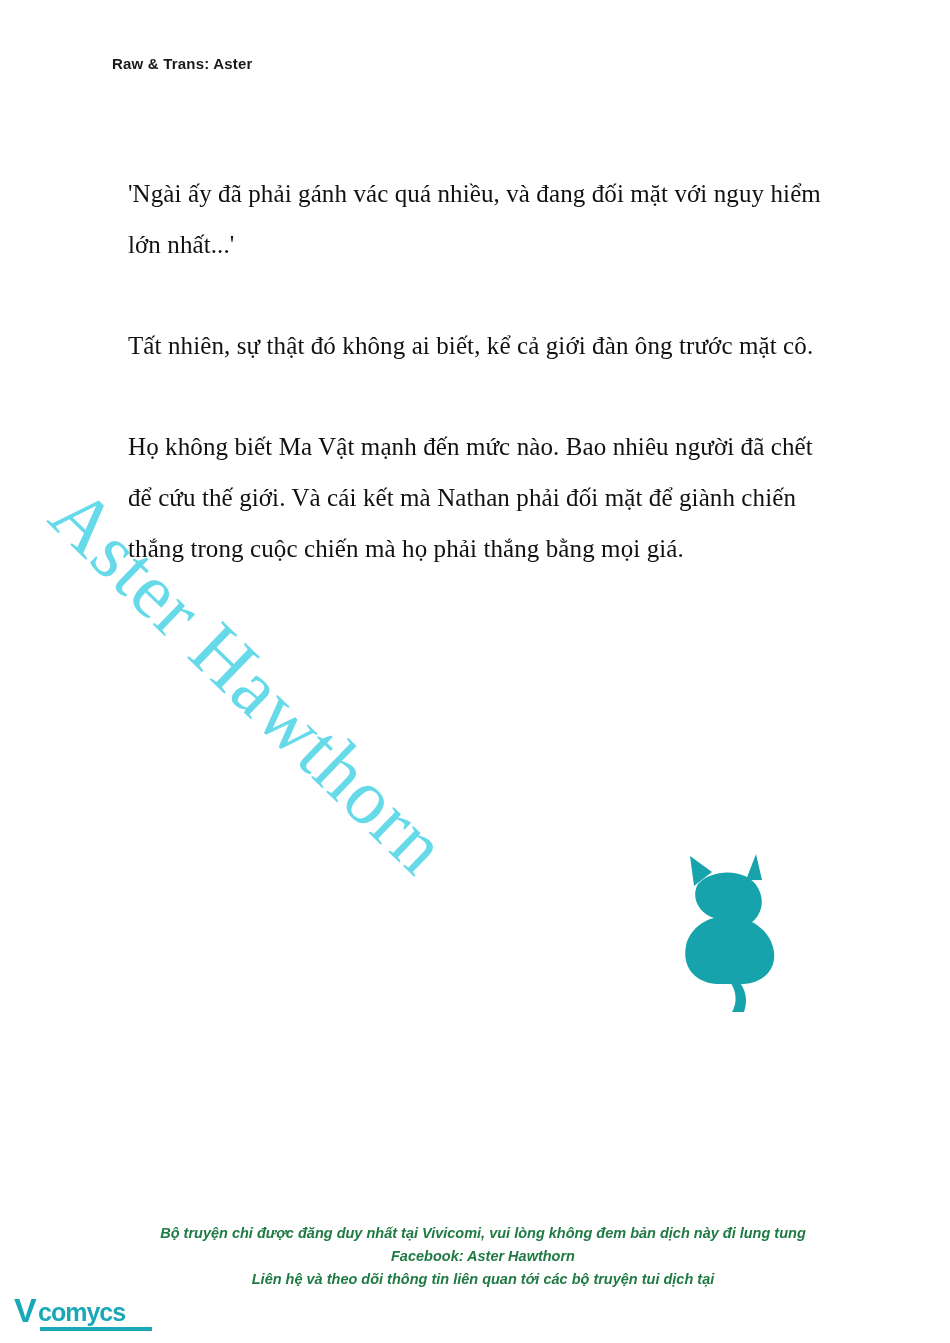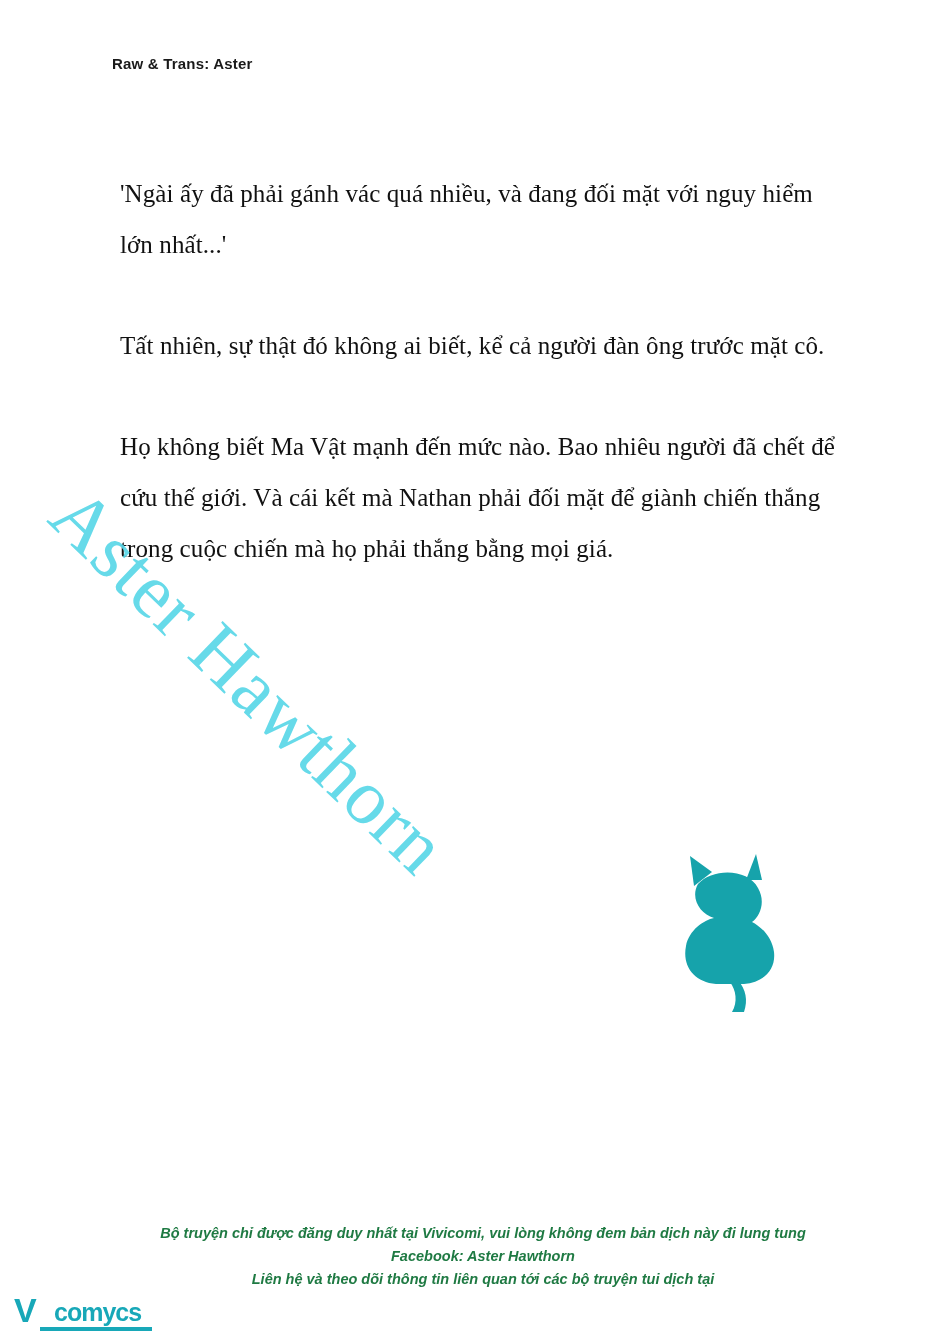--- a/index.html
+++ b/index.html
@@ -34,21 +34,21 @@
     position: absolute;
     top: 168px;
     left: 112px;
     width: 728px;
   }
   .para {
     font-family: "Liberation Serif", serif;
     font-size: 25px;
     line-height: 51px;
     color: #111111;
-    margin: 0 0 50px 8px;
+    margin: 0 0 50px 16px;
     letter-spacing: 0.1px;
   }
   .para:last-child {
     margin-bottom: 0;
   }
   
   .watermark {
     position: absolute;
     left: 95px;
     top: 330px;
@@ -107,21 +107,21 @@
     left: 0;
     top: 2px;
     font-family: "Liberation Sans", sans-serif;
     font-size: 34px;
     font-weight: bold;
     color: #18a8b8;
     line-height: 34px;
   }
   .brand-word {
     position: absolute;
-    left: 40px;
+    left: 24px;
     top: 8px;
     font-family: "Liberation Sans", sans-serif;
     font-size: 25px;
     font-weight: bold;
     color: #18a8b8;
     letter-spacing: -1px;
     line-height: 26px;
   }
   .brand-underline {
     position: absolute;
@@ -134,21 +134,21 @@
 </style>
 </head>
 <body>
 
 <div class="page">
 
   <div class="credit-header">Raw &amp; Trans: Aster</div>
 
   <div class="content">
     <p class="para">'Ngài ấy đã phải gánh vác quá nhiều, và đang đối mặt với nguy hiểm lớn nhất...'</p>
-    <p class="para">Tất nhiên, sự thật đó không ai biết, kể cả người đàn ông trước mặt cô.</p>
+    <p class="para">Tất nhiên, sự thật đó không ai biết, kể cả giới đàn ông trước mặt cô.</p>
     <p class="para">Họ không biết Ma Vật mạnh đến mức nào. Bao nhiêu người đã chết để cứu thế giới. Và cái kết mà Nathan phải đối mặt để giành chiến thắng trong cuộc chiến mà họ phải thắng bằng mọi giá.</p>
   </div>
 
   <div class="watermark">
     <div class="watermark-text">Aster Hawthorn</div>
   </div>
 
   <svg class="cat-logo" viewBox="0 0 130 180">
     <g fill="#16a3ab">
       <path d="M34 46 L30 16 L52 32 Z"></path>

